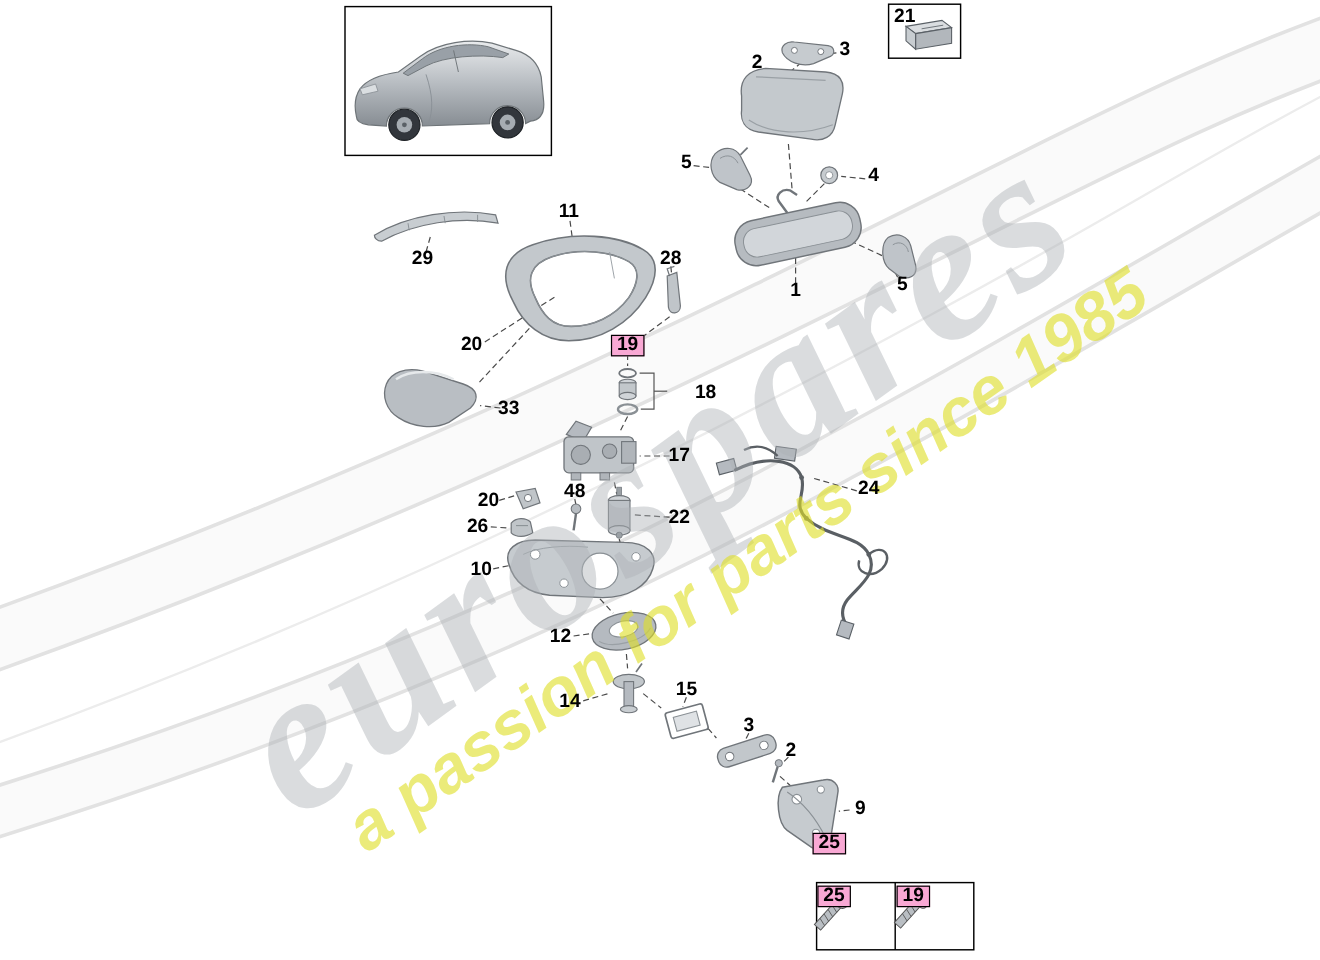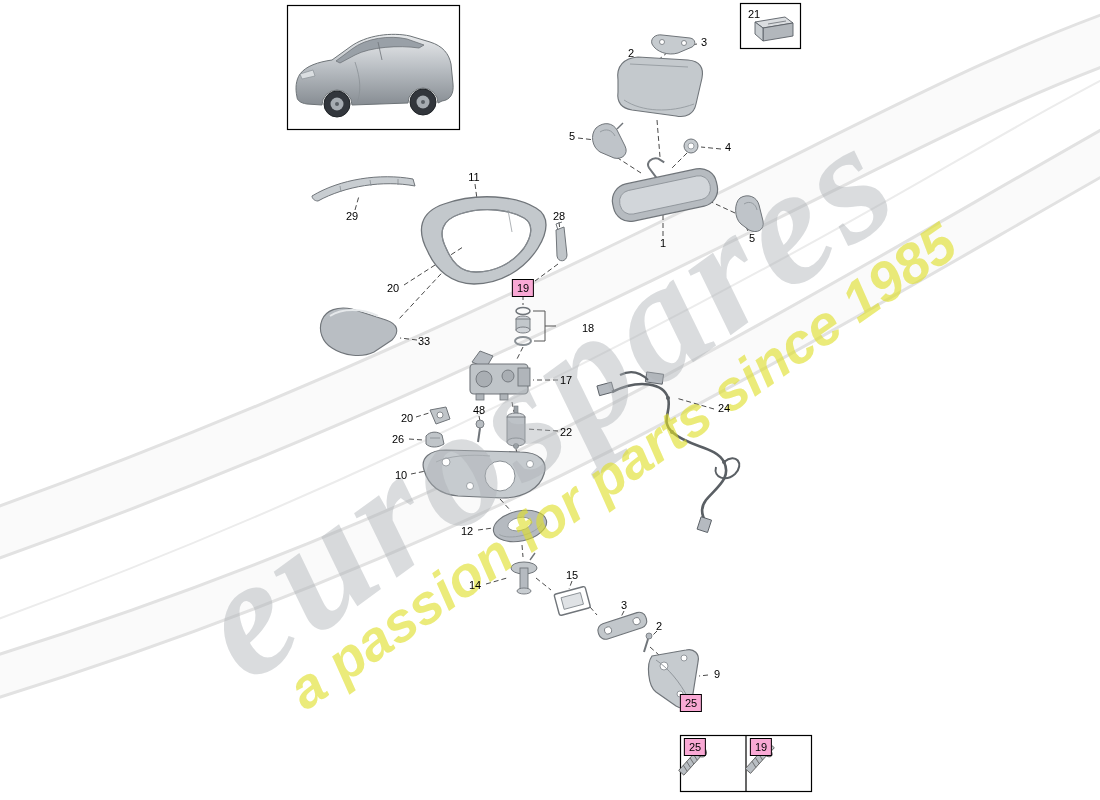--- a/index.html
+++ b/index.html
@@ -14,21 +14,21 @@
     color:rgba(173,177,181,0.45); pointer-events:none;
   }
   .watermark-tagline {
     position:absolute; left:622px; top:466px; z-index:3;
     transform:translate(-50%,-50%) rotate(-35deg);
     font-style:italic; font-weight:bold; font-size:56px; white-space:nowrap;
     color:rgba(222,222,40,0.62); pointer-events:none;
   }
   .callout {
     position:absolute; z-index:4; transform:translate(-50%,-50%);
-    font-size:11px; font-weight:normal; color:#000; line-height:16px;
+    font-size:16px; font-weight:bold; color:#000; line-height:16px;
     cursor:pointer; user-select:none;
   }
   .callout.boxed { border:1.7px solid #000; background:#f9a8d4; padding:0 4px;text-align:center; }
 </style>
 </head>
 <body>
 
 <div class="canvas">
 
   <svg class="layer-svg" width="1100" height="800" viewBox="0 0 1100 800">

